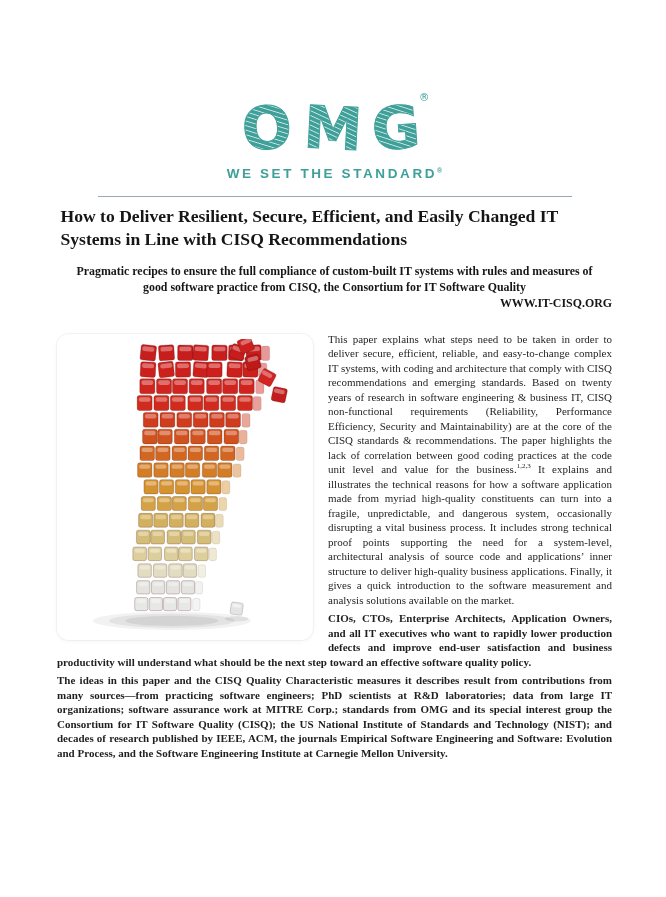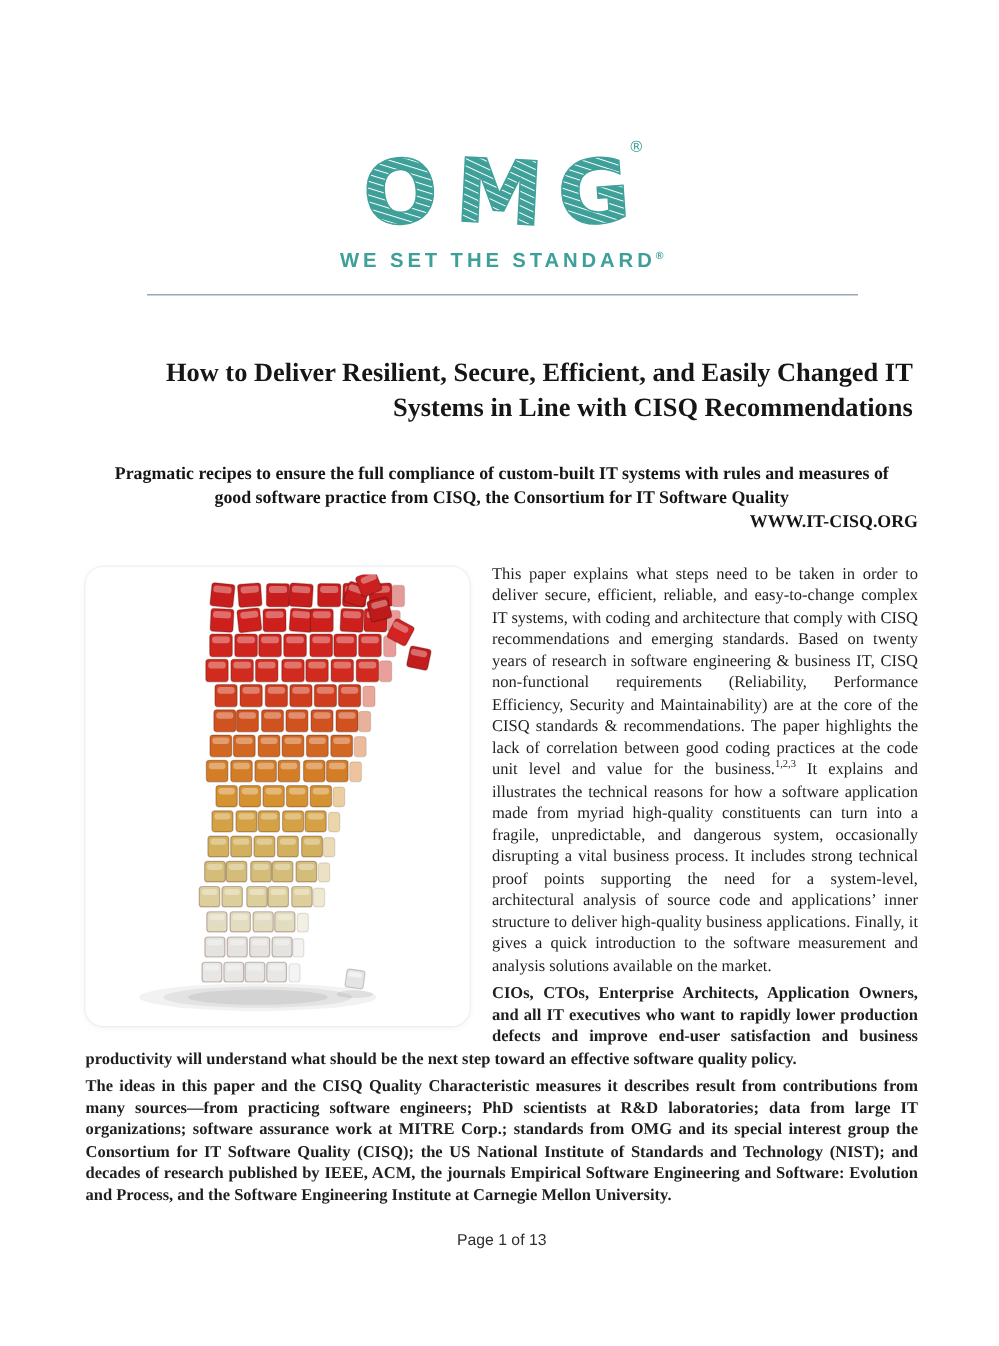--- a/index.html
+++ b/index.html
@@ -19,25 +19,25 @@
     color:#3EA099;margin-top:4px;
   }
   .tagline sup{font-size:7px;letter-spacing:0;}
   .rule{
     width:474px;height:0;border-top:1.6px solid #9aa7b4;
     margin:15px auto 0 auto;
   }
 
   
   h1{
-    margin:40px auto 0 auto;max-width:548px;text-align:right;
+    margin:8px auto 0 auto;max-width:548px;text-align:left;
     font-size:17.6px;line-height:1.32;font-weight:bold;color:#161616;
   }
   .subtitle{
-    margin:25px auto 0 auto;max-width:532px;text-align:center;
+    margin:13px auto 0 auto;max-width:532px;text-align:center;
     font-size:11.9px;line-height:1.32;font-weight:bold;color:#161616;
   }
   .subtitle-url{text-align:right;font-size:11.9px;font-weight:bold;color:#161616;}
 
   
   .content{margin-top:21px;}
   .tower-figure{
     float:left;width:256px;height:306px;margin:2px 15px 2px 0;
     border-radius:12px;
     box-shadow:0 0 0 1px rgba(0,0,0,0.035), 0 1px 5px rgba(0,0,0,0.05);
@@ -305,16 +305,15 @@
     </div>
 
     <p><span>This paper explains what steps need to be taken in order to deliver secure, efficient, reliable, and easy-to-change complex IT systems, with coding and architecture that comply with CISQ recommendations and emerging standards.  Based on twenty years of research in software engineering &amp; business IT, CISQ non-functional requirements (Reliability, Performance Efficiency, Security and Maintainability) are at the core of the CISQ standards &amp; recommendations. The paper highlights the lack of correlation between good coding practices at the code unit level and value for the business.</span><span class="fnref">1,2,3</span><span>  It explains and illustrates the technical reasons for how a software application made from myriad high-quality constituents can turn into a fragile, unpredictable, and dangerous system, occasionally disrupting a vital business process.  It includes strong technical proof points supporting the need for a system-level, architectural analysis of source code and applications’ inner structure to deliver high-quality business applications.   Finally, it gives a quick introduction to the software measurement and analysis solutions available on the market.</span></p>
 
     <p>CIOs, CTOs, Enterprise Architects, Application Owners, and all IT executives who want to rapidly lower production defects and improve end-user satisfaction and business productivity will understand what should be the next step toward an effective software quality policy.</p>
 
     <p>The ideas in this paper and the CISQ Quality Characteristic measures it describes result from contributions from many sources—from practicing software engineers; PhD scientists at R&amp;D laboratories; data from large IT organizations; software assurance work at MITRE Corp.; standards from OMG and its special interest group the Consortium for IT Software Quality (CISQ); the US National Institute of Standards and Technology (NIST); and decades of research published by IEEE, ACM, the journals Empirical Software Engineering and Software: Evolution and Process, and the Software Engineering Institute at Carnegie Mellon University.</p>
   </div>
 
   <div class="footer">
-    <div class="page-number">Page 1 of 13</div>
   </div>
 
 </div>
 
 </body></html>

